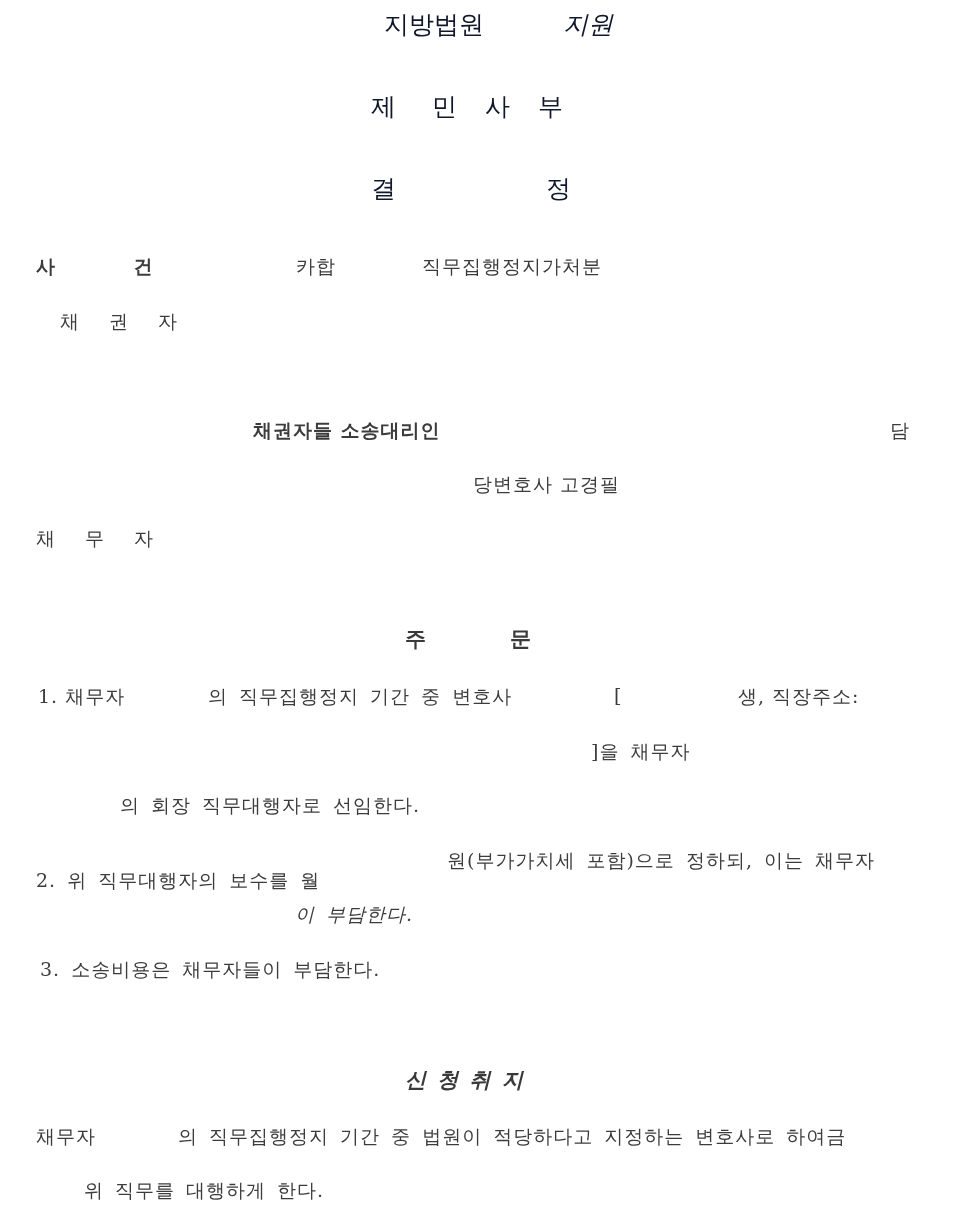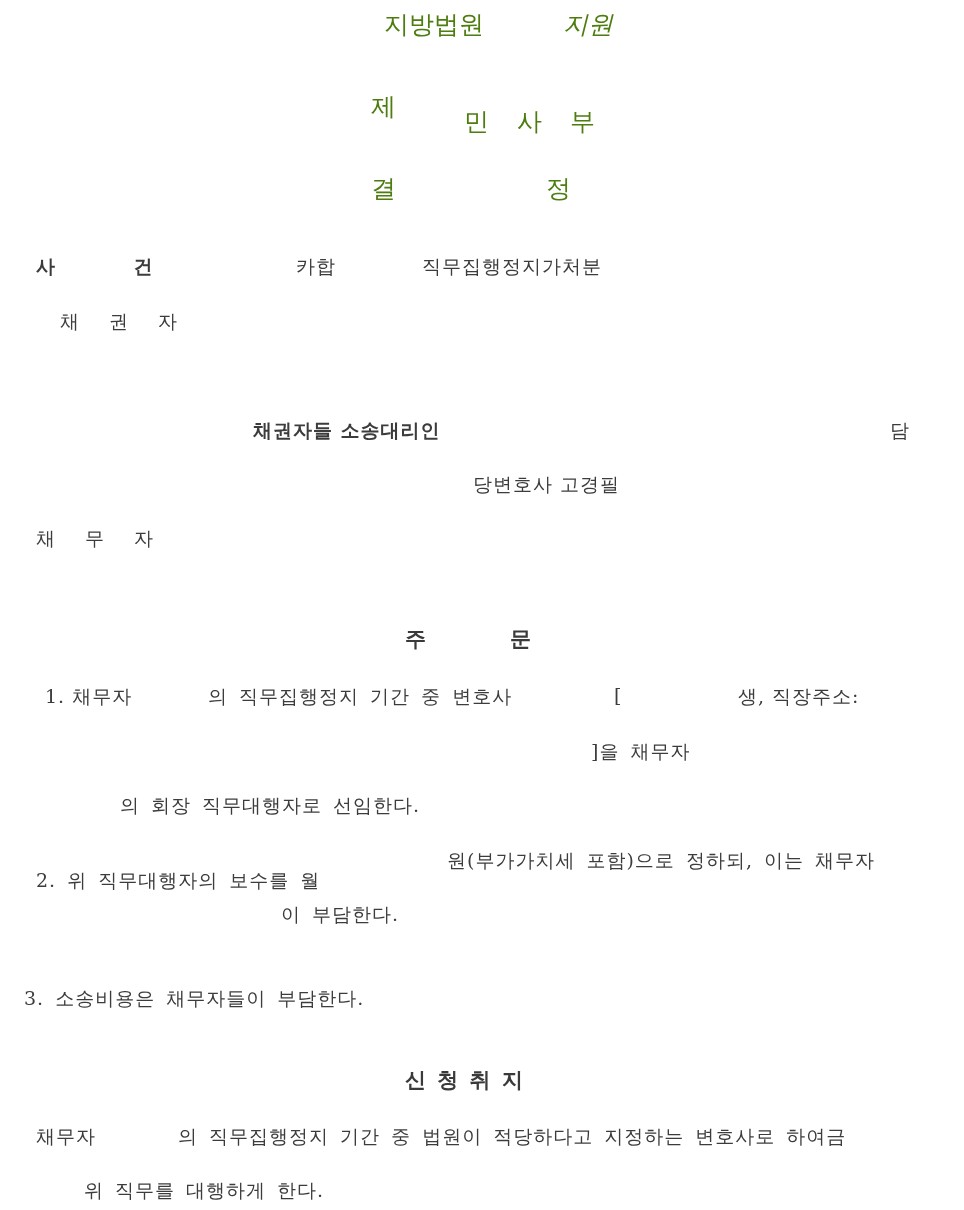--- a/index.html
+++ b/index.html
@@ -12,70 +12,70 @@
       height: 1210px;
       position: relative;
       overflow: hidden;
       color: #3a3a3a;
       font-family: "DejaVu Serif", "Liberation Serif", serif;
     }
     .abs { position: absolute; white-space: nowrap; }
     .head {
       font-family: "DejaVu Sans", "Liberation Sans", sans-serif;
       font-size: 25px;
-      color: #4d7c0f;
+      color: #0f172a;
     }
     .subhead {
       font-family: "DejaVu Sans", "Liberation Sans", sans-serif;
       font-size: 21px;
       font-weight: bold;
       color: #3a3a3a;
     }
     .body {
       font-size: 19px;
       color: #3c3c3c;
       letter-spacing: 1px;
     }
   </style>
 </head>
 <body>
 
 <div class="abs head" style="left:384px; top:8px;">지방법원</div>
 <div class="abs head" style="left:563px; top:8px;font-style:italic;">지원</div>
 
 <div class="abs head" style="left:371px; top:90px;">제</div>
-<div class="abs head" style="left:464px; top:90px; letter-spacing:10px;margin-top:15px;">민 사 부</div>
+<div class="abs head" style="left:432px; top:90px; letter-spacing:10px;">민 사 부</div>
 
 <div class="abs head" style="left:371px; top:172px;">결</div>
 <div class="abs head" style="left:546px; top:172px;">정</div>
 
 <div class="abs body" style="left:36px; top:254px; word-spacing:70px;font-weight:bold;">사 건</div>
 <div class="abs body" style="left:296px; top:254px;">카합</div>
 <div class="abs body" style="left:422px; top:254px;">직무집행정지가처분</div>
 
 <div class="abs body" style="left:36px; top:309px; word-spacing:22px;margin-left:24px;">채 권 자</div>
 
 <div class="abs body" style="left:253px; top:418px;font-weight:bold;">채권자들 소송대리인</div>
 <div class="abs body" style="left:890px; top:418px;">담</div>
 <div class="abs body" style="left:473px; top:472px;">당변호사 고경필</div>
 
 <div class="abs body" style="left:36px; top:526px; word-spacing:22px;">채 무 자</div>
 
 <div class="abs subhead" style="left:405px; top:625px;">주</div>
 <div class="abs subhead" style="left:510px; top:625px;">문</div>
 
-<div class="abs body" style="left:45px; top:684px;">1. 채무자</div>
+<div class="abs body" style="left:38px; top:684px;">1. 채무자</div>
 <div class="abs body" style="left:208px; top:684px; word-spacing:4px;">의 직무집행정지 기간 중 변호사</div>
 <div class="abs body" style="left:614px; top:684px;">[</div>
 <div class="abs body" style="left:738px; top:684px;">생, 직장주소:</div>
 <div class="abs body" style="left:591px; top:739px; word-spacing:4px;text-align:center;">]을 채무자</div>
 <div class="abs body" style="left:88px; top:793px; word-spacing:4px;margin-left:32px;">의 회장 직무대행자로 선임한다.</div>
 
 <div class="abs body" style="left:36px; top:868px; word-spacing:4px;">2. 위 직무대행자의 보수를 월</div>
 <div class="abs body" style="left:447px; top:848px; word-spacing:4px;">원(부가가치세 포함)으로 정하되, 이는 채무자</div>
-<div class="abs body" style="left:281px; top:902px; word-spacing:4px;">이 부담한다.</div>
+<div class="abs body" style="left:295px; top:902px; word-spacing:4px;font-style:italic;">이 부담한다.</div>
 
-<div class="abs body" style="left:24px; top:957px; word-spacing:4px;margin-top:29px;">3. 소송비용은 채무자들이 부담한다.</div>
+<div class="abs body" style="left:40px; top:957px; word-spacing:4px;">3. 소송비용은 채무자들이 부담한다.</div>
 
-<div class="abs subhead" style="left:405px; top:1066px; letter-spacing:2px;">신 청 취 지</div>
+<div class="abs subhead" style="left:405px; top:1066px; letter-spacing:2px;font-style:italic;">신 청 취 지</div>
 <div class="abs body" style="left:36px; top:1124px;">채무자</div>
 <div class="abs body" style="left:178px; top:1124px; word-spacing:4px;">의 직무집행정지 기간 중 법원이 적당하다고 지정하는 변호사로 하여금</div>
 <div class="abs body" style="left:36px; top:1178px; word-spacing:4px;margin-left:48px;">위 직무를 대행하게 한다.</div>
 
 </body></html>

